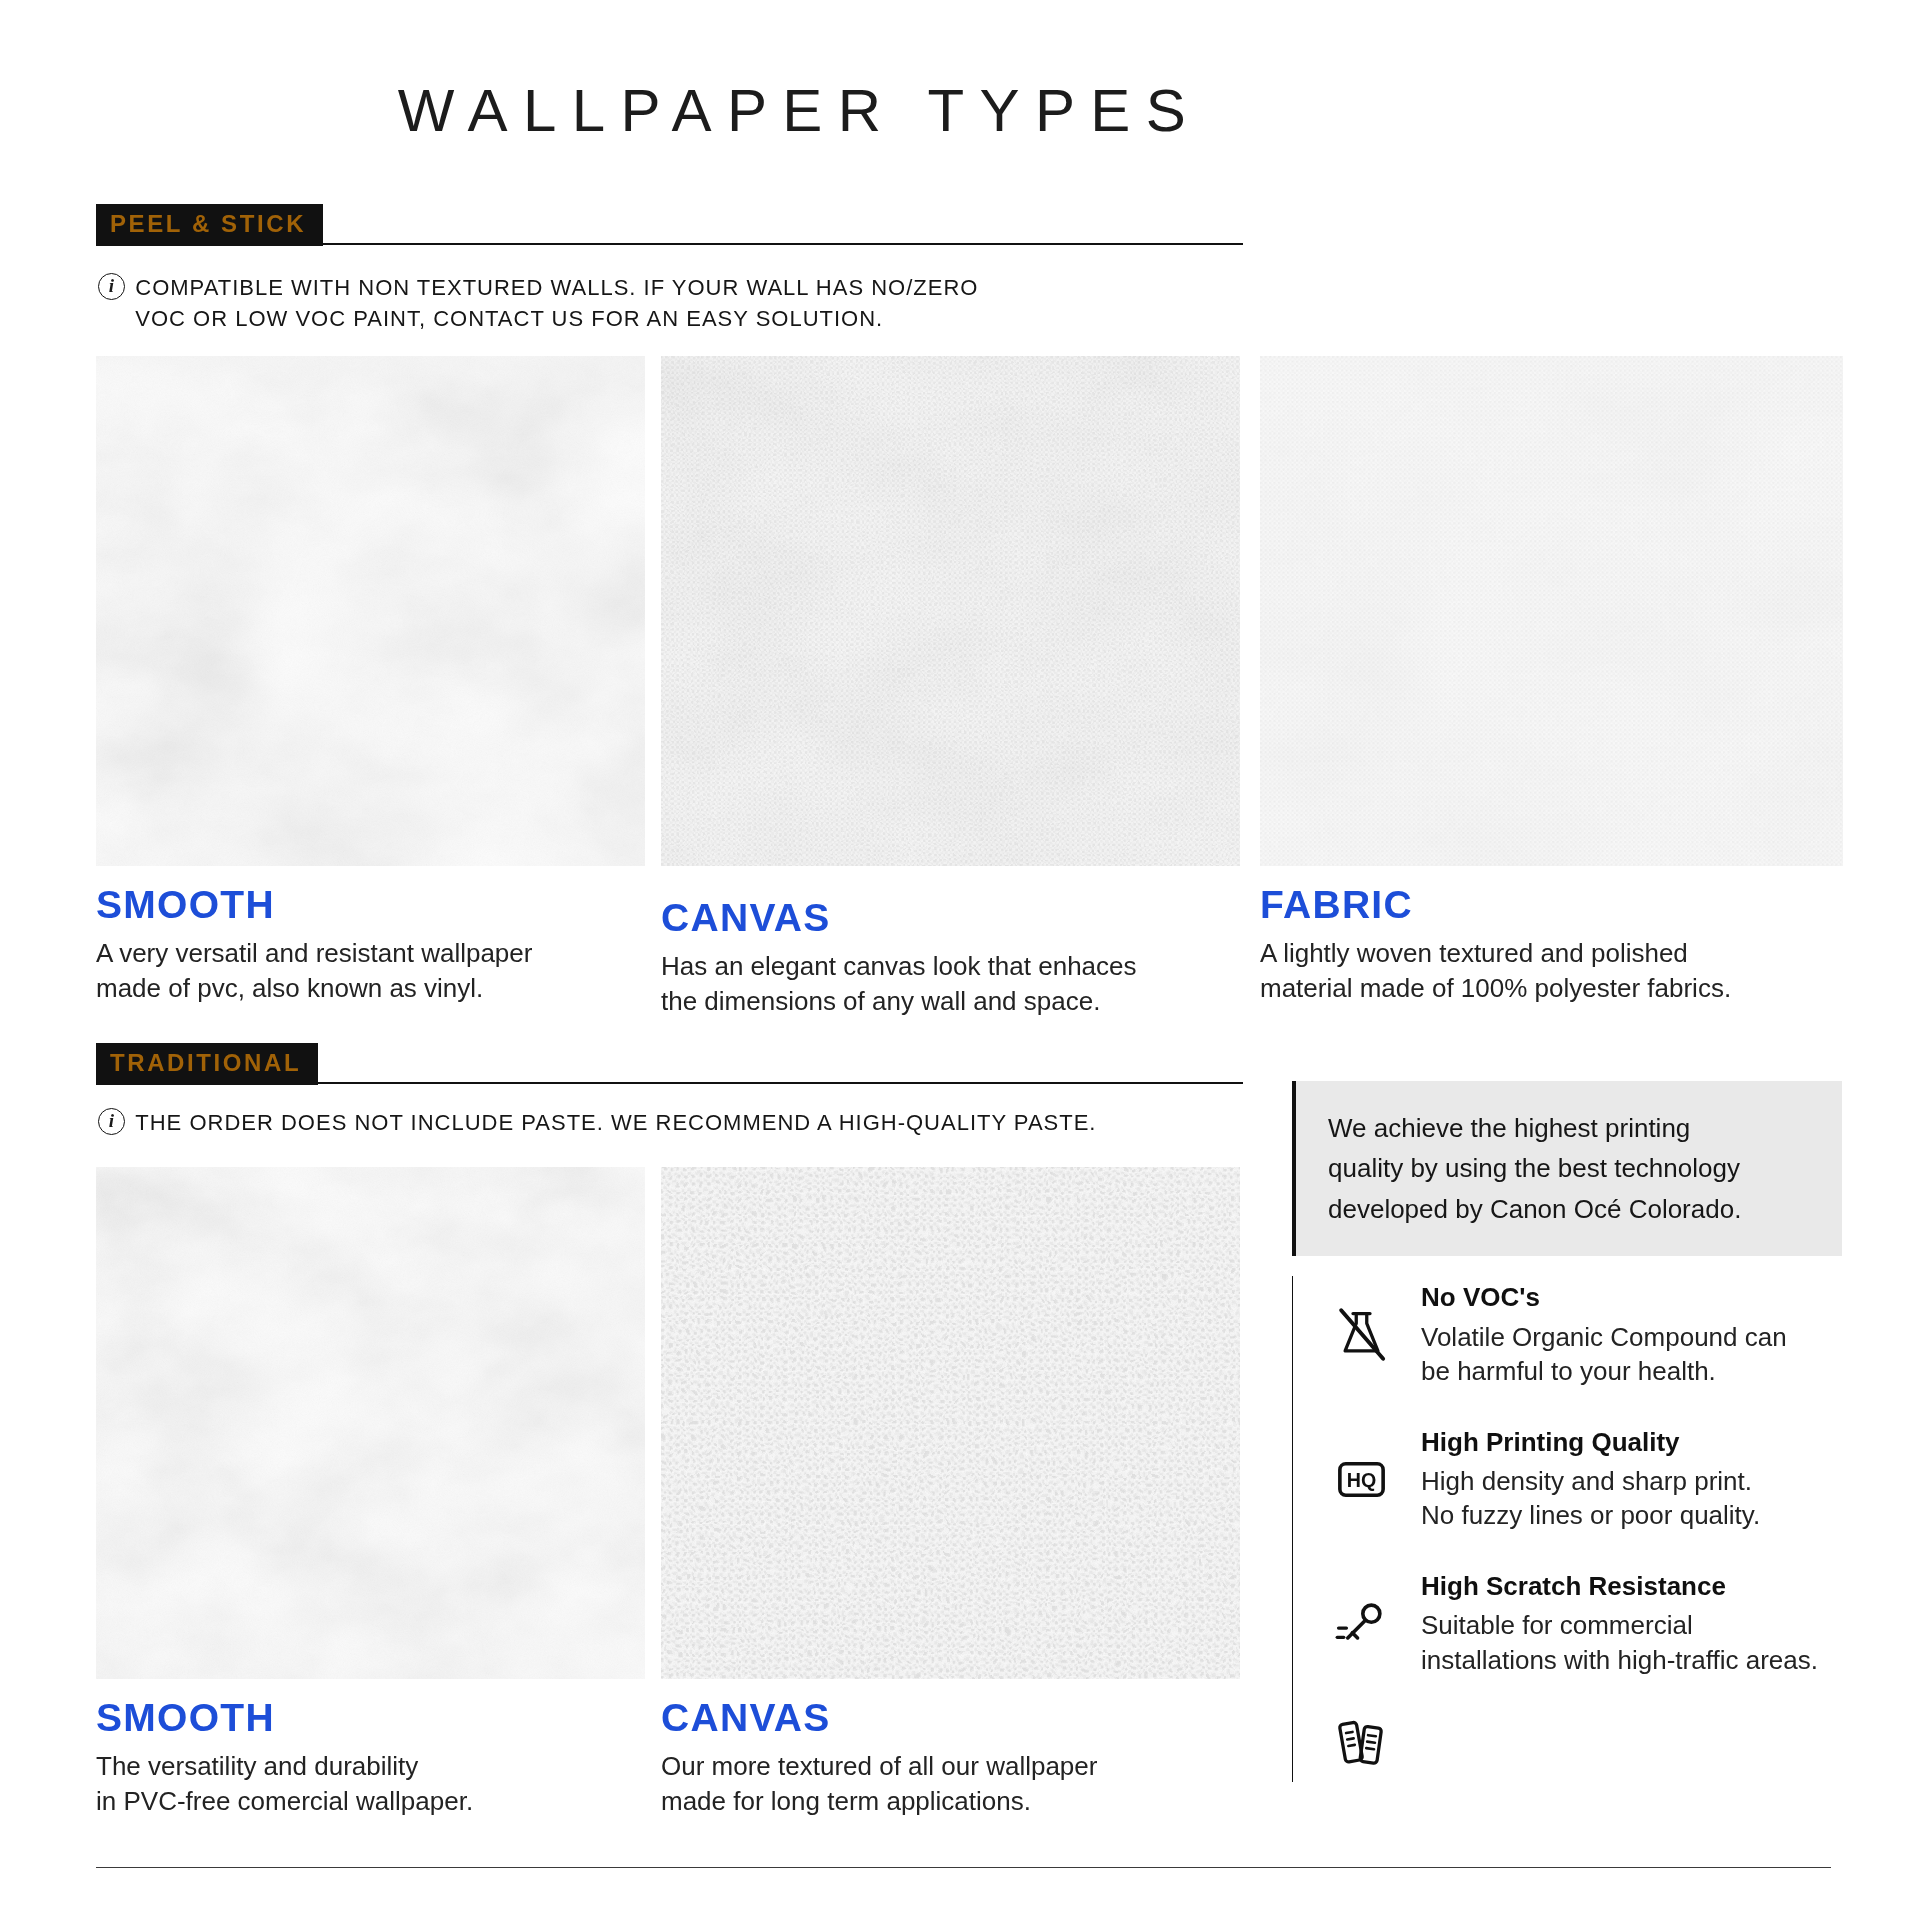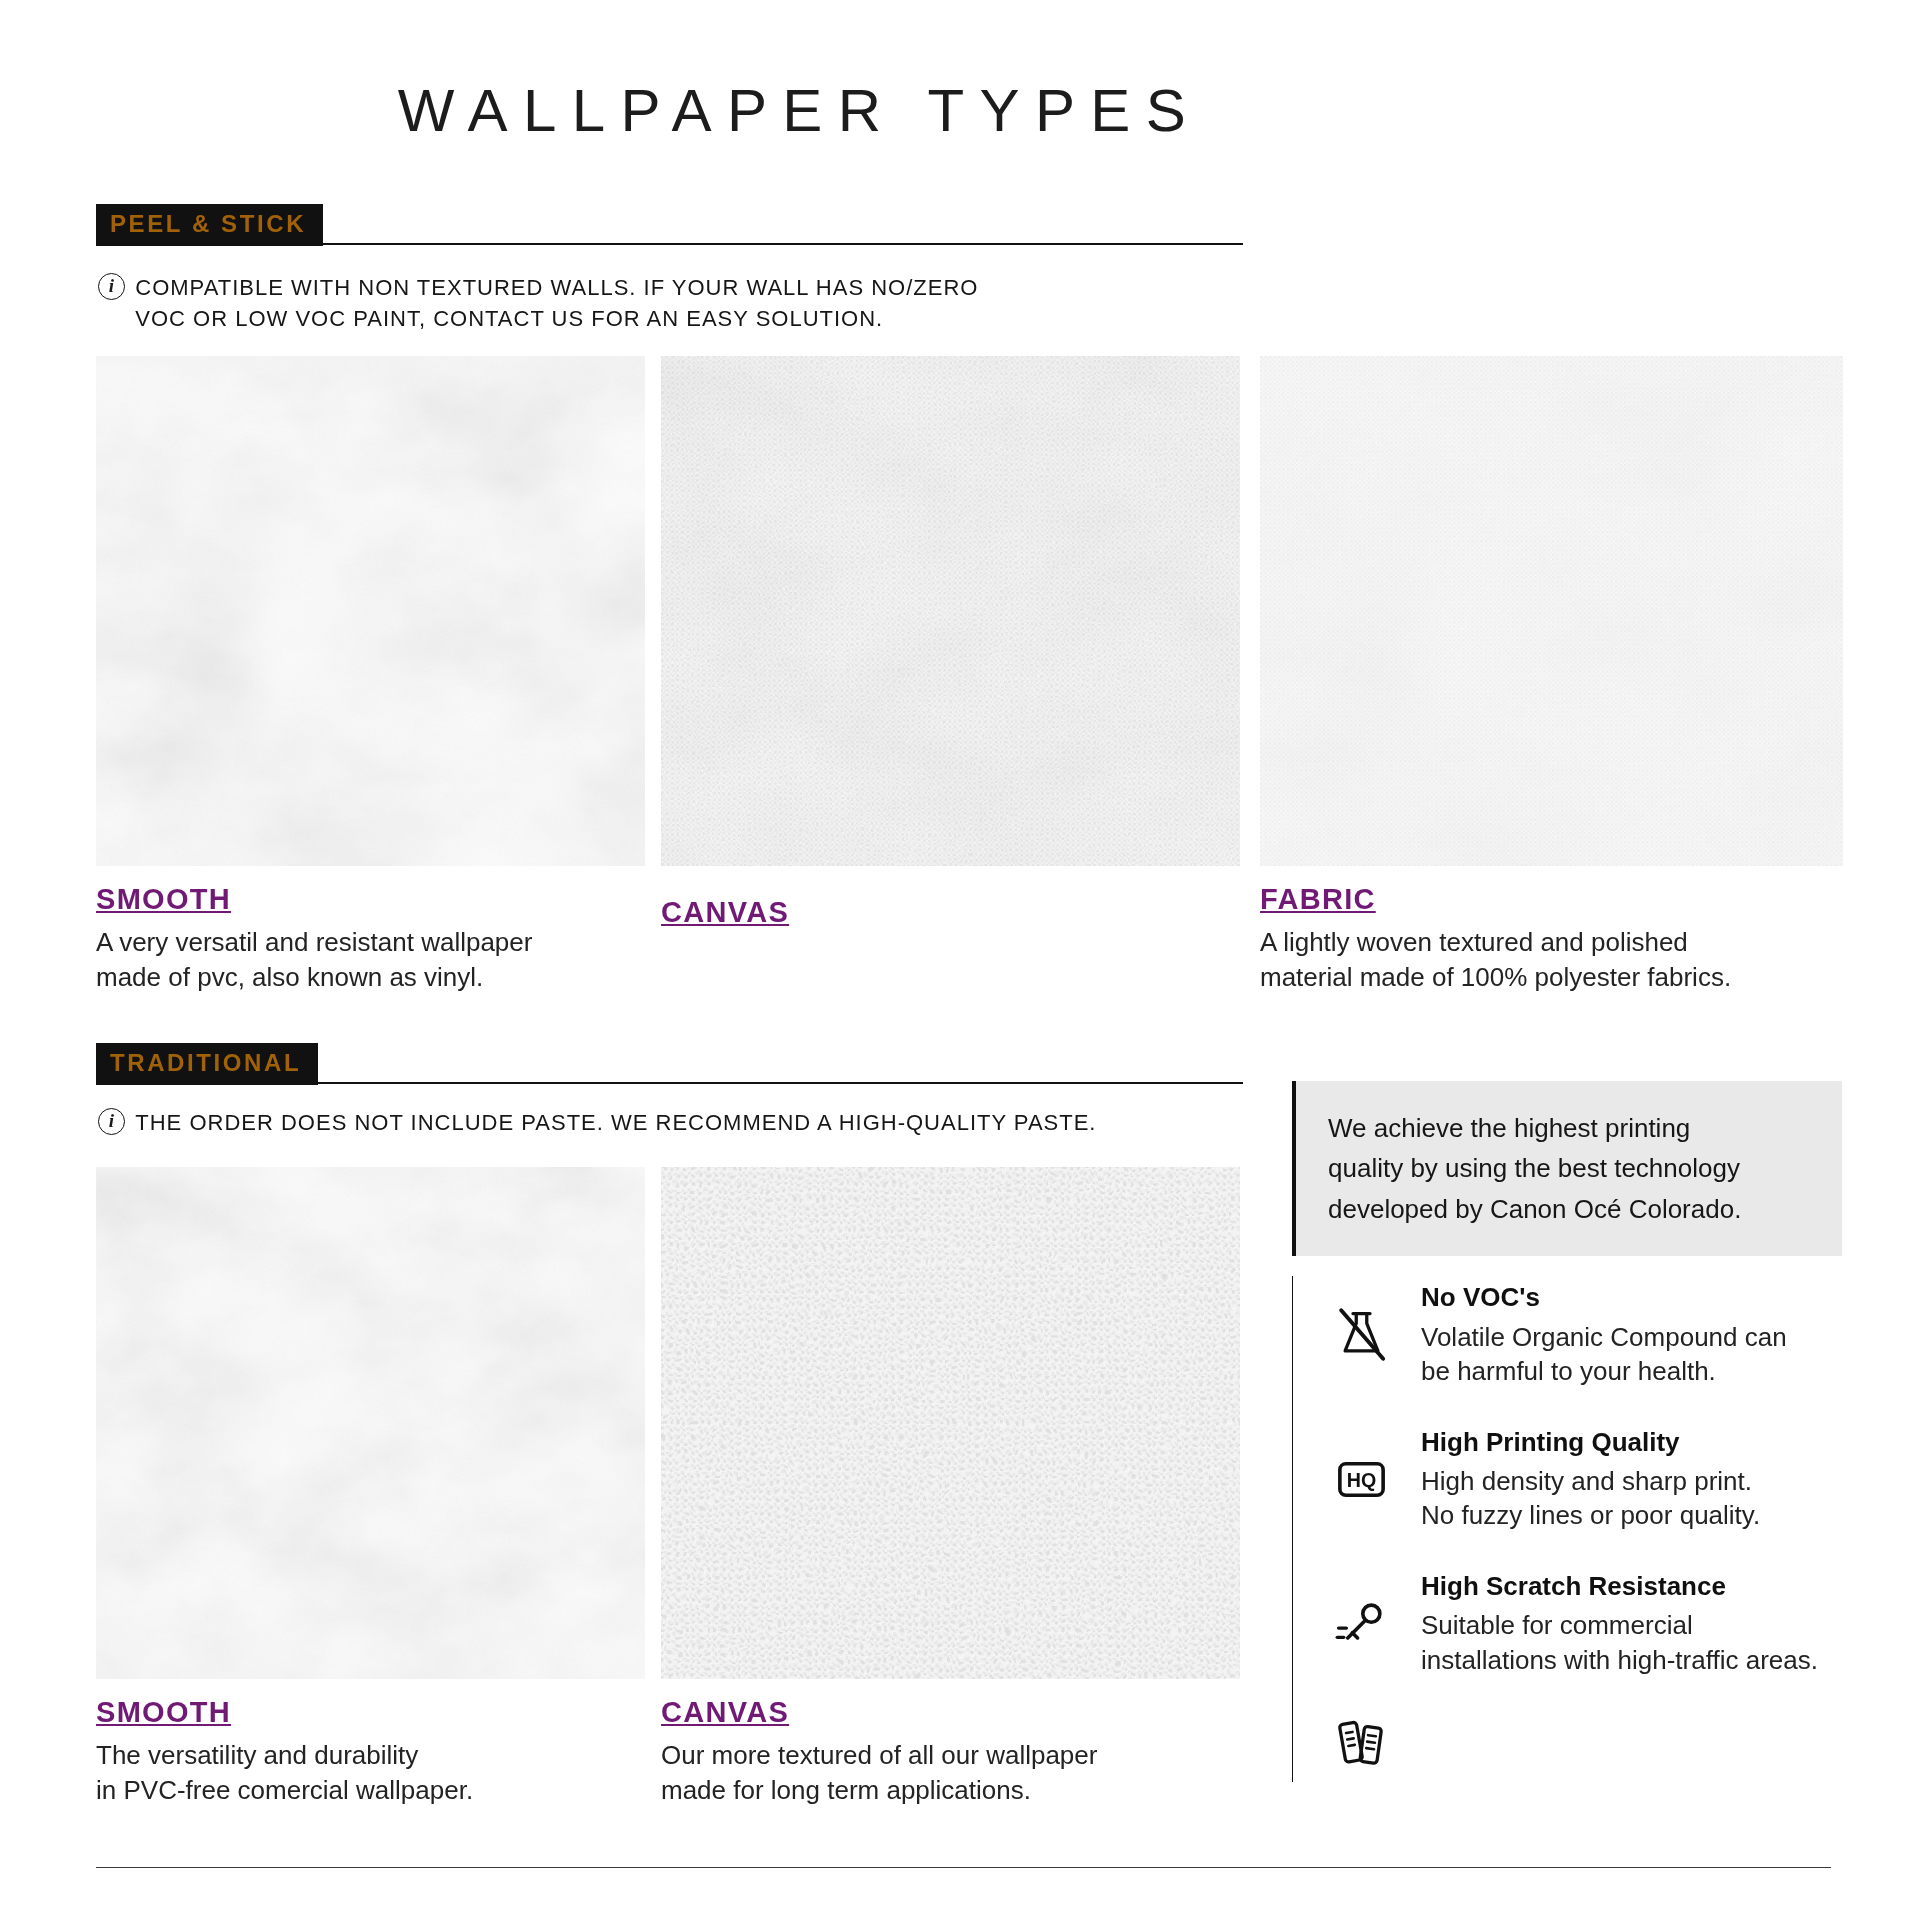--- a/index.html
+++ b/index.html
@@ -94,25 +94,24 @@
   #card-canvas1 { left: 661px; top: 356px;  width: 579px; }
   #card-fabric1 { left: 1260px; top: 356px;  width: 583px; }
   #card-smooth2 { left: 96px;  top: 1167px; width: 549px; }
   #card-canvas2 { left: 661px; top: 1167px; width: 579px; }
   .swatch { width: 100%; overflow: hidden; }
   .swatch svg { display: block; width: 100%; height: 100%; }
   .swatch-r1 { height: 510px; }
   .swatch-r2 { height: 512px; }
   .card-name {
     margin: 16.7px 0 0;
-    font-size: 29px;
+    font-size: 39px;
     font-weight: 700;
     letter-spacing: 1.3px;
-    color: #701a75;
-    text-decoration: underline;
+    color: #1d4ed8;
   }
   #card-canvas1 .card-name { margin-top: 29.5px; }
   .card-desc {
     margin: 9px 0 0;
     font-size: 26px;
     line-height: 1.35;
     color: #232323;
     white-space: pre-line;
   }
 
@@ -246,20 +245,22 @@
       <svg viewBox="0 0 902 795" preserveAspectRatio="none">
         <rect width="902" height="795" fill="#f6f6f6"></rect>
         <g filter="url(#disp1)">
             <rect x="-20" y="-20" width="942" height="835" fill="url(#weaveFine)"></rect>
           </g>
         <rect width="902" height="795" filter="url(#cloud2)" opacity="0.12"></rect>
         <rect width="902" height="795" filter="url(#grain)" opacity="0.08"></rect>
       </svg>
     </div>
     <h3 class="card-name">CANVAS</h3>
+    <p class="card-desc">Has an elegant canvas look that enhaces
+the dimensions of any wall and space.</p>
   </div>
 
   <div class="card" id="card-fabric1">
     <div class="swatch swatch-r1">
       <svg viewBox="0 0 908 795" preserveAspectRatio="none">
         <rect width="908" height="795" fill="#fafafa"></rect>
         <rect width="908" height="795" fill="url(#weaveLight)" opacity="0.8"></rect>
         <rect width="908" height="795" filter="url(#cloud)" opacity="0.07"></rect>
         <rect width="908" height="795" filter="url(#grain)" opacity="0.05"></rect>
       </svg>

